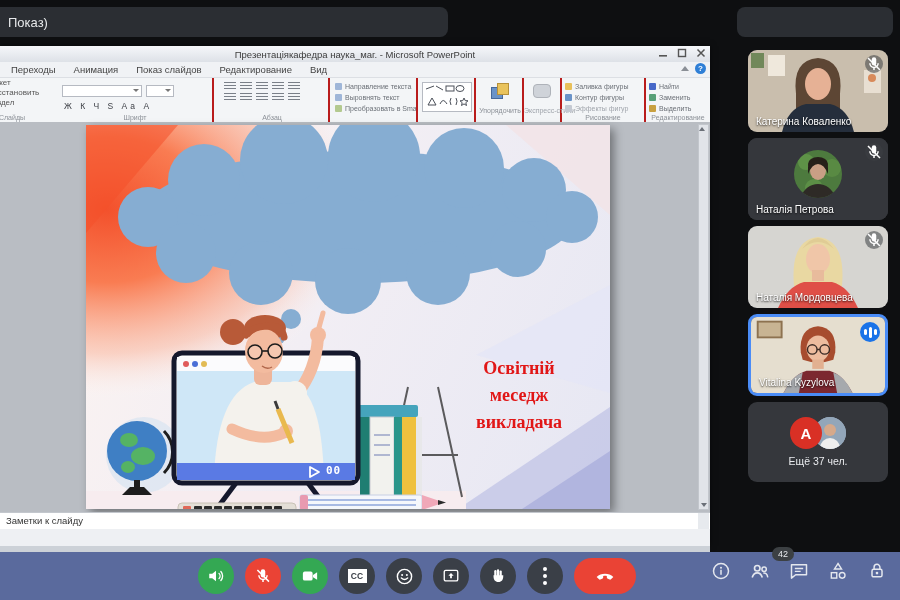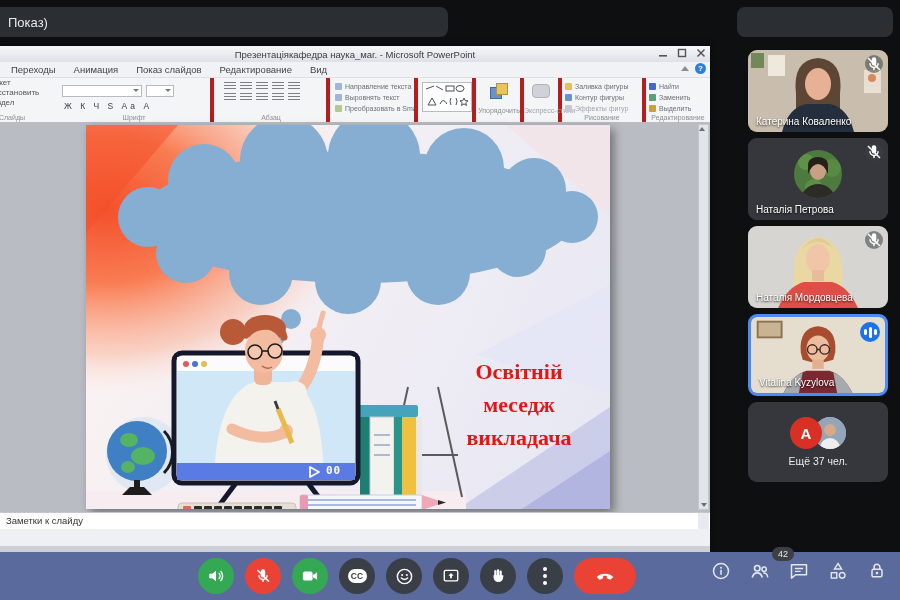--- a/index.html
+++ b/index.html
@@ -23,21 +23,21 @@
   .ppt-tabs{position:absolute;left:0;top:16px;width:710px;height:16px;background:#f0f2f5;
     border-bottom:1px solid #dcdfe4;display:flex;align-items:center;padding-left:2px;box-sizing:border-box;}
   .tab{font-size:9.5px;color:#444;padding:0 9px;line-height:16px;cursor:default;}
   .tab-right{position:absolute;right:4px;top:1px;display:flex;gap:6px;align-items:center;}
   .collapse-caret{width:0;height:0;border-left:4px solid transparent;border-right:4px solid transparent;border-bottom:5px solid #8a8f96;}
   .help-circle{width:11px;height:11px;border-radius:50%;background:#2f7fd6;color:#fff;font-size:8px;
     font-weight:bold;display:flex;align-items:center;justify-content:center;}
 
   .ribbon{position:absolute;left:0;top:32px;width:710px;height:44px;background:#f3f5f7;
     border-bottom:1px solid #c6cad0;overflow:hidden;}
-  .rgrp{position:absolute;top:0;height:44px;border-right:4px solid #b91c1c;box-sizing:border-box;}
+  .rgrp{position:absolute;top:0;height:44px;border-right:2px solid #b91c1c;box-sizing:border-box;}
   .rgrp-label{position:absolute;bottom:1px;left:0;right:0;text-align:center;font-size:7px;color:#8b9097;white-space:nowrap;}
   .slides-col{left:-14px;width:70px;border-right:none;}
   .slides-item{font-size:8px;color:#555;white-space:nowrap;line-height:10px;padding-left:2px;}
   .font-grp{left:58px;width:156px;}
   .combo{display:inline-block;height:10px;background:#fff;border:1px solid #b6bac2;position:relative;vertical-align:middle;}
   .combo:after{content:"";position:absolute;right:2px;top:3px;border-left:3px solid transparent;border-right:3px solid transparent;border-top:3px solid #777;}
   .font-row1{padding:3px 0 0 4px;}
   .font-row2{font-size:8.5px;color:#3c3f45;letter-spacing:3px;padding:2px 0 0 6px;white-space:nowrap;}
   .para-grp{left:216px;width:114px;}
   .mini-icons{display:flex;gap:4px;padding:4px 0 0 8px;}
@@ -63,21 +63,21 @@
   .vs-down{border-top:4px solid #6b7078;border-left:3px solid transparent;border-right:3px solid transparent;width:0;height:0;position:absolute;bottom:2px;left:2px;}
 
   
   .slide{position:absolute;left:86px;top:3px;width:524px;height:384px;box-shadow:4px 4px 9px rgba(0,0,0,.4);
     background:linear-gradient(115deg,#fdf4f0 0%,#f2eef4 45%,#e6e7f3 100%);overflow:hidden;}
   .slide svg{position:absolute;left:0;top:0;}
   .cloud-text{position:absolute;left:62px;top:27px;width:402px;text-align:center;
     font-family:"DejaVu Serif",serif;font-style:italic;font-weight:bold;font-size:15.5px;line-height:1.42;color:#22223d;}
   .u-wavy{text-decoration:underline wavy #e05050;text-decoration-thickness:1px;text-underline-offset:3px;}
   .msg{position:absolute;left:352px;top:230px;width:162px;text-align:center;
-    font-family:"Liberation Serif",serif;font-weight:bold;font-size:22px;line-height:1.5;color:#e11616;}
+    font-family:"Liberation Serif",serif;font-weight:bold;font-size:18px;line-height:1.5;color:#e11616;}
   .msg span{display:block;}
   .player-time{position:absolute;left:240px;top:339px;color:#fff;font-size:11px;font-weight:bold;
     font-family:"DejaVu Sans Mono",monospace;letter-spacing:1px;}
 
   .ppt-notes{position:absolute;left:0;top:466px;width:710px;height:17px;background:#fff;border-top:1px solid #c3c7cd;
     font-size:9.5px;color:#333;padding:2px 6px;box-sizing:border-box;}
   .notes-scroll{position:absolute;right:1px;top:467px;width:11px;height:16px;background:#e7eaee;}
   .ppt-status{position:absolute;left:0;top:483px;width:710px;height:17px;
     background:linear-gradient(#eceff3,#d4d9e0);border-top:1px solid #bfc4cb;}
   .status-right{position:absolute;right:3px;top:2px;display:flex;align-items:center;gap:4px;}
@@ -107,21 +107,21 @@
   .ov-label{color:#e8eaed;font-size:10.5px;}
 
   
   .light-strip{position:absolute;left:0;top:546px;width:710px;height:6px;background:#ccd1d7;}
   .bbar{position:absolute;left:0;top:552px;width:900px;height:48px;background:#5a6a9d;}
   .controls{position:absolute;left:198px;top:558px;display:flex;gap:11px;align-items:center;}
   .cbtn{width:36px;height:36px;border-radius:50%;background:#3a3f47;display:flex;align-items:center;justify-content:center;flex:0 0 auto;}
   .cbtn.green{background:#34a853;}
   .cbtn.red{background:#ea4335;}
   .cbtn.end{width:62px;border-radius:18px;background:#ea4335;}
-  .cc-chip{width:19px;height:14px;background:#fff;border-radius:7px;color:#3a3f47;font-size:8.5px;font-weight:bold;
+  .cc-chip{width:19px;height:14px;background:#fff;border-radius:0;color:#3a3f47;font-size:8.5px;font-weight:bold;
     display:flex;align-items:center;justify-content:center;}
   .dots3{display:flex;flex-direction:column;gap:3px;}
   .dots3 i{width:4px;height:4px;border-radius:50%;background:#fff;display:block;}
   .ricons{position:absolute;right:12px;top:560px;display:flex;gap:17px;align-items:center;}
   .ricon{width:22px;height:22px;display:flex;align-items:center;justify-content:center;}
   .count-badge{position:absolute;left:772px;top:547px;min-width:22px;height:14px;border-radius:8px;background:#3c4043;
     color:#e8eaed;font-size:9px;display:flex;align-items:center;justify-content:center;padding:0 4px;box-sizing:border-box;}
 </style>
 </head>
 <body>

